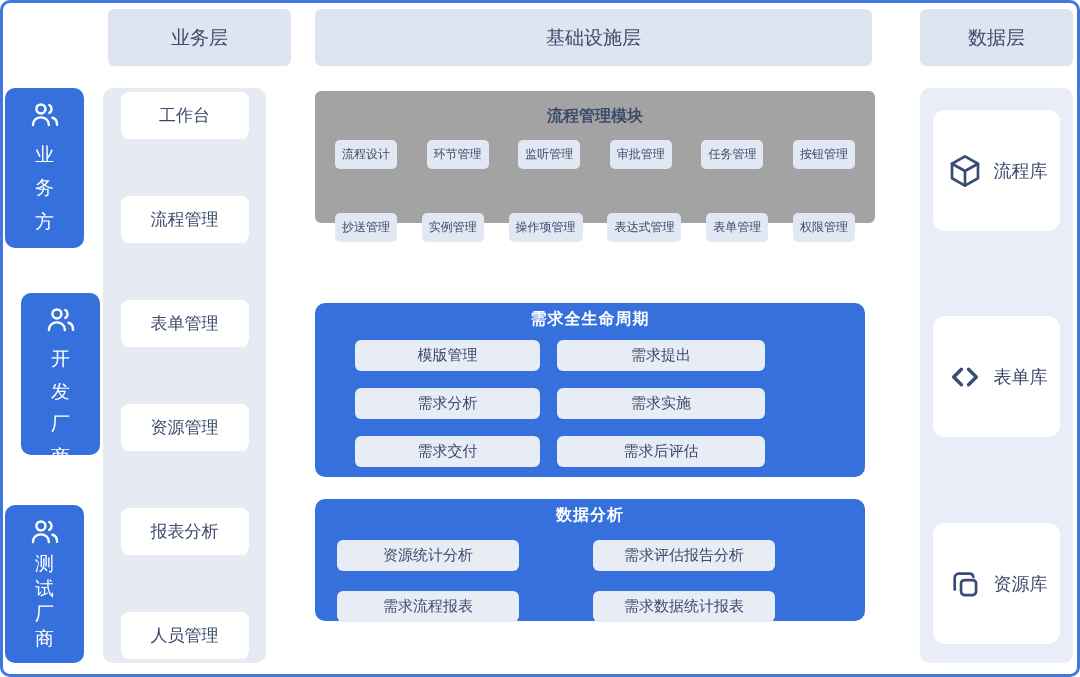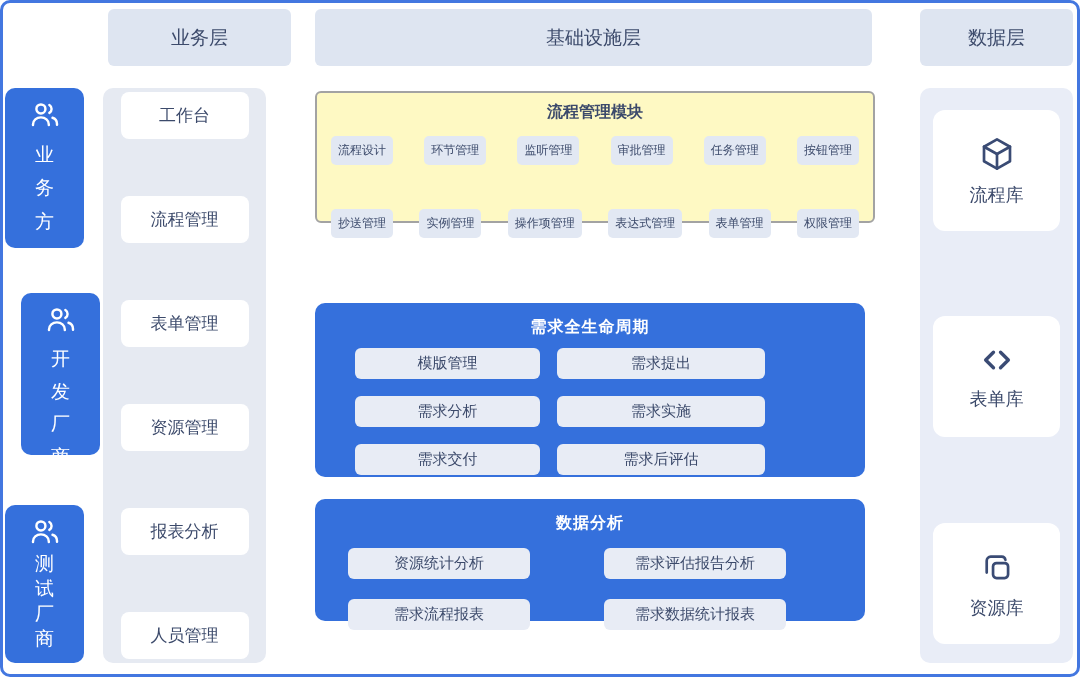--- a/index.html
+++ b/index.html
@@ -44,55 +44,55 @@
   }
   .biz-item{
     width:128px; height:47px; background:#fff; border-radius:8px;
     display:flex; align-items:center; justify-content:center;
     font-size:17px; color:#3C4A6B;
   }
 
   
   .proc-box{
     position:absolute; left:312px; top:88px; width:560px; height:132px;
-    background:#fef9c3; border:2px solid #a3a3a3; border-radius:6px;
+    background:#a3a3a3; border:6px solid #a3a3a3; border-radius:6px;
   }
   .proc-title{ text-align:center; margin-top:9px; font-size:16px; font-weight:600; }
   .tag-row{ display:flex; justify-content:space-between; padding:0 14px; margin-top:13px; }
   .tag-row.row2{ margin-top:44px; }
   .tag{
     background:#E2E8F3; border-radius:5px; padding:6px 7px;
     font-size:12px; color:#3C4A6B; white-space:nowrap;
   }
 
   
   .blue-panel{
     position:absolute; left:312px; width:550px; background:#3570DC;
     border-radius:10px; color:#fff;
   }
   .panel-lifecycle{ top:300px; height:174px; }
   .panel-analysis{ top:496px; height:122px; }
-  .panel-title{ text-align:center; font-size:16px; font-weight:600; margin-top:14px; letter-spacing:1px; }
+  .panel-title{ text-align:center; font-size:16px; font-weight:600; margin-top:6px; letter-spacing:1px; }
   .panel-grid{ display:grid; }
   .grid-lifecycle{ margin-top:10px; grid-template-columns:185px 208px; column-gap:38px; padding-left:40px; row-gap:14px;gap:17px; }
-  .grid-analysis{ margin-top:14px; grid-template-columns:182px 182px; column-gap:74px; padding-left:33px; row-gap:20px; }
+  .grid-analysis{ margin-top:14px; grid-template-columns:182px 182px; column-gap:74px; padding-left:22px; row-gap:20px; }
   .panel-btn{
     height:31px; background:#E8ECF5; border-radius:6px;
     display:flex; align-items:center; justify-content:center;
     font-size:15px; font-weight:500; color:#3C4A6B;
   }
 
   
   .data-col{
     position:absolute; left:917px; top:85px; width:153px; height:575px;
     background:#E9EDF7; border-radius:10px;
   }
   .data-card{
     position:absolute; left:13px; width:127px; height:121px; background:#fff;
-    border-radius:12px; display:flex; flex-direction:column; align-items:center;
+    border-radius:12px; display:flex; flex-direction:row; align-items:center;
     justify-content:center; gap:10px;
   }
   .data-card-0{ top:22px; }
   .data-card-1{ top:228px; }
   .data-card-2{ top:435px; }
   .data-label{ font-size:18px; color:#3C4A6B; }
   .data-card .icon svg{ display:block; }
 </style>
 </head>
 <body>

